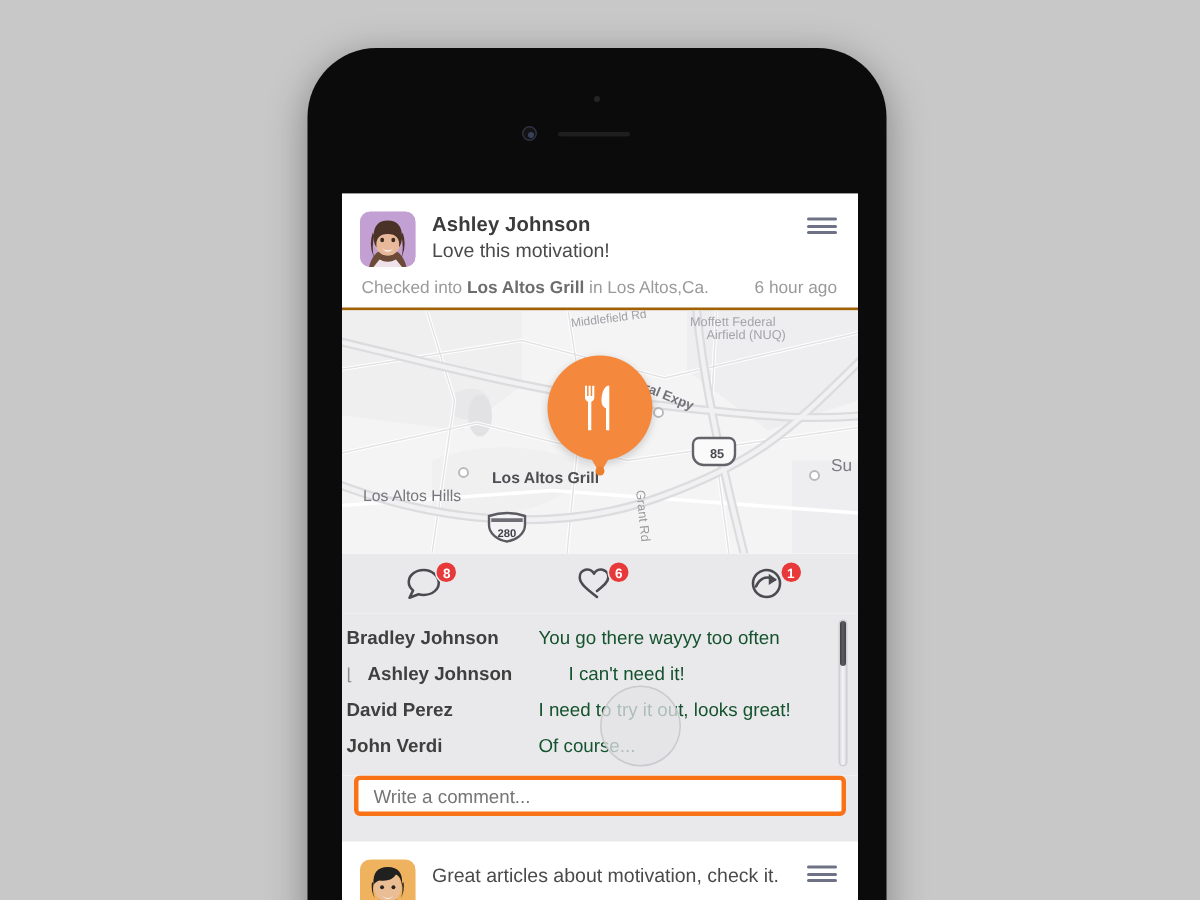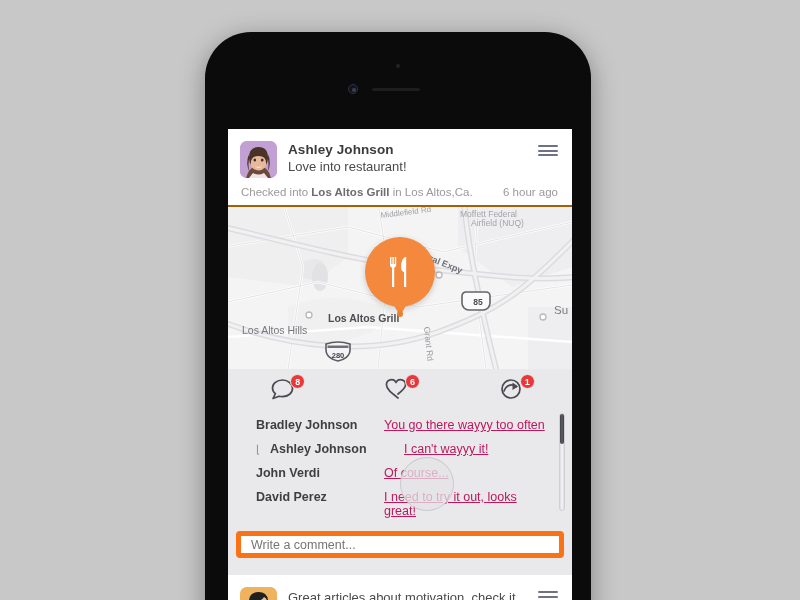--- a/index.html
+++ b/index.html
@@ -112,30 +112,30 @@
     background:#e8393a; color:#fff;
     font-size:9px; font-weight:bold;
     display:flex; align-items:center; justify-content:center;
     border:1.5px solid #e9e9eb;
   }
 
   
   .comments-wrap{ position:relative; background:#e9e9eb; padding:4px 0 8px 0; }
   .comment{
     display:flex; align-items:baseline;
-    padding:5px 20px 5px 28px;
+    padding:5px 20px 5px 3px;
     font-size:12.5px;
   }
   .c-name{ flex:0 0 128px; font-weight:bold; color:#3f3f3f; white-space:nowrap; }
   .c-name.reply{ padding-left:14px; position:relative; }
   .reply-arrow{
     position:absolute; left:0; top:1px;
     font-size:11px; color:#8d8d8d; font-weight:normal;
   }
-  .c-body{ flex:1 1 auto; color:#be185d;text-decoration:underline; }
+  .c-body{ flex:1 1 auto; color:#14532d; }
   .c-body.indent{ padding-left:20px; }
 
   .scrollbar{
     position:absolute; right:7px; top:4px;
     width:6px; height:98px;
     border-radius:3px;
     background:linear-gradient(90deg,#dcdce0,#f6f6f8,#dcdce0);
     border:1px solid #d0d0d4;
   }
   .scroll-thumb{
@@ -148,21 +148,21 @@
     position:absolute; left:172px; top:48px;
     width:54px; height:54px; border-radius:50%;
     background:rgba(228,228,231,.74);
     border:1px solid rgba(196,196,200,.85);
   }
 
   
   .comment-input-row{ background:#e9e9eb; padding:0 8px 10px 8px; }
   .comment-input{
     width:100%; height:27px;
-    background:#fff; border:5px solid #f97316; border-radius:4px;
+    background:#fff; border:3px solid #f97316; border-radius:4px;
     font-size:12.5px; color:#8c8c8c;
     padding:0 10px;
     font-family:"Liberation Sans", sans-serif;
     outline:none;
   }
 
   .spacer{ height:7px; background:#e9e9eb; }
 </style>
 </head>
 <body>
@@ -196,21 +196,21 @@
               <ellipse cx="14.8" cy="19" rx="1.3" ry="1.5" fill="#3a2a20"></ellipse>
               <ellipse cx="22.2" cy="19" rx="1.3" ry="1.5" fill="#3a2a20"></ellipse>
               <path d="M14.5 24.5 q4 3 8 0 q-4 4.5-8 0z" fill="#fff"></path>
               <path d="M13 32 q5.5 3 11 0 l4 5 h-19z" fill="#f0e2ea"></path>
             </g>
           </svg>
         </div>
 
         <div class="head-text">
           <div class="user-name">Ashley Johnson</div>
-          <div class="post-text">Love into restaurant!</div>
+          <div class="post-text">Love this motivation!</div>
         </div>
 
         <div class="hamburger">
           <i></i>
           <i></i>
           <i></i>
         </div>
       </div>
 
       <div class="meta-row">
@@ -337,31 +337,31 @@
         <div class="comment">
           <div class="c-name">Bradley Johnson</div>
           <div class="c-body">You go there wayyy too often</div>
         </div>
 
         <div class="comment">
           <div class="c-name reply">
             <span class="reply-arrow">⌊</span>
             <span>Ashley Johnson</span>
           </div>
-          <div class="c-body indent">I can't wayyy it!</div>
+          <div class="c-body indent">I can't need it!</div>
+        </div>
+
+        <div class="comment">
+          <div class="c-name">David Perez</div>
+          <div class="c-body">I need to try it out, looks great!</div>
         </div>
 
         <div class="comment">
           <div class="c-name">John Verdi</div>
           <div class="c-body">Of course...</div>
-        </div>
-
-        <div class="comment">
-          <div class="c-name">David Perez</div>
-          <div class="c-body">I need to try it out, looks great!</div>
         </div>
 
         <div class="scrollbar">
           <div class="scroll-thumb"></div>
         </div>
 
         <div class="cursor-blob"></div>
       </div>
 
       <div class="comment-input-row">

